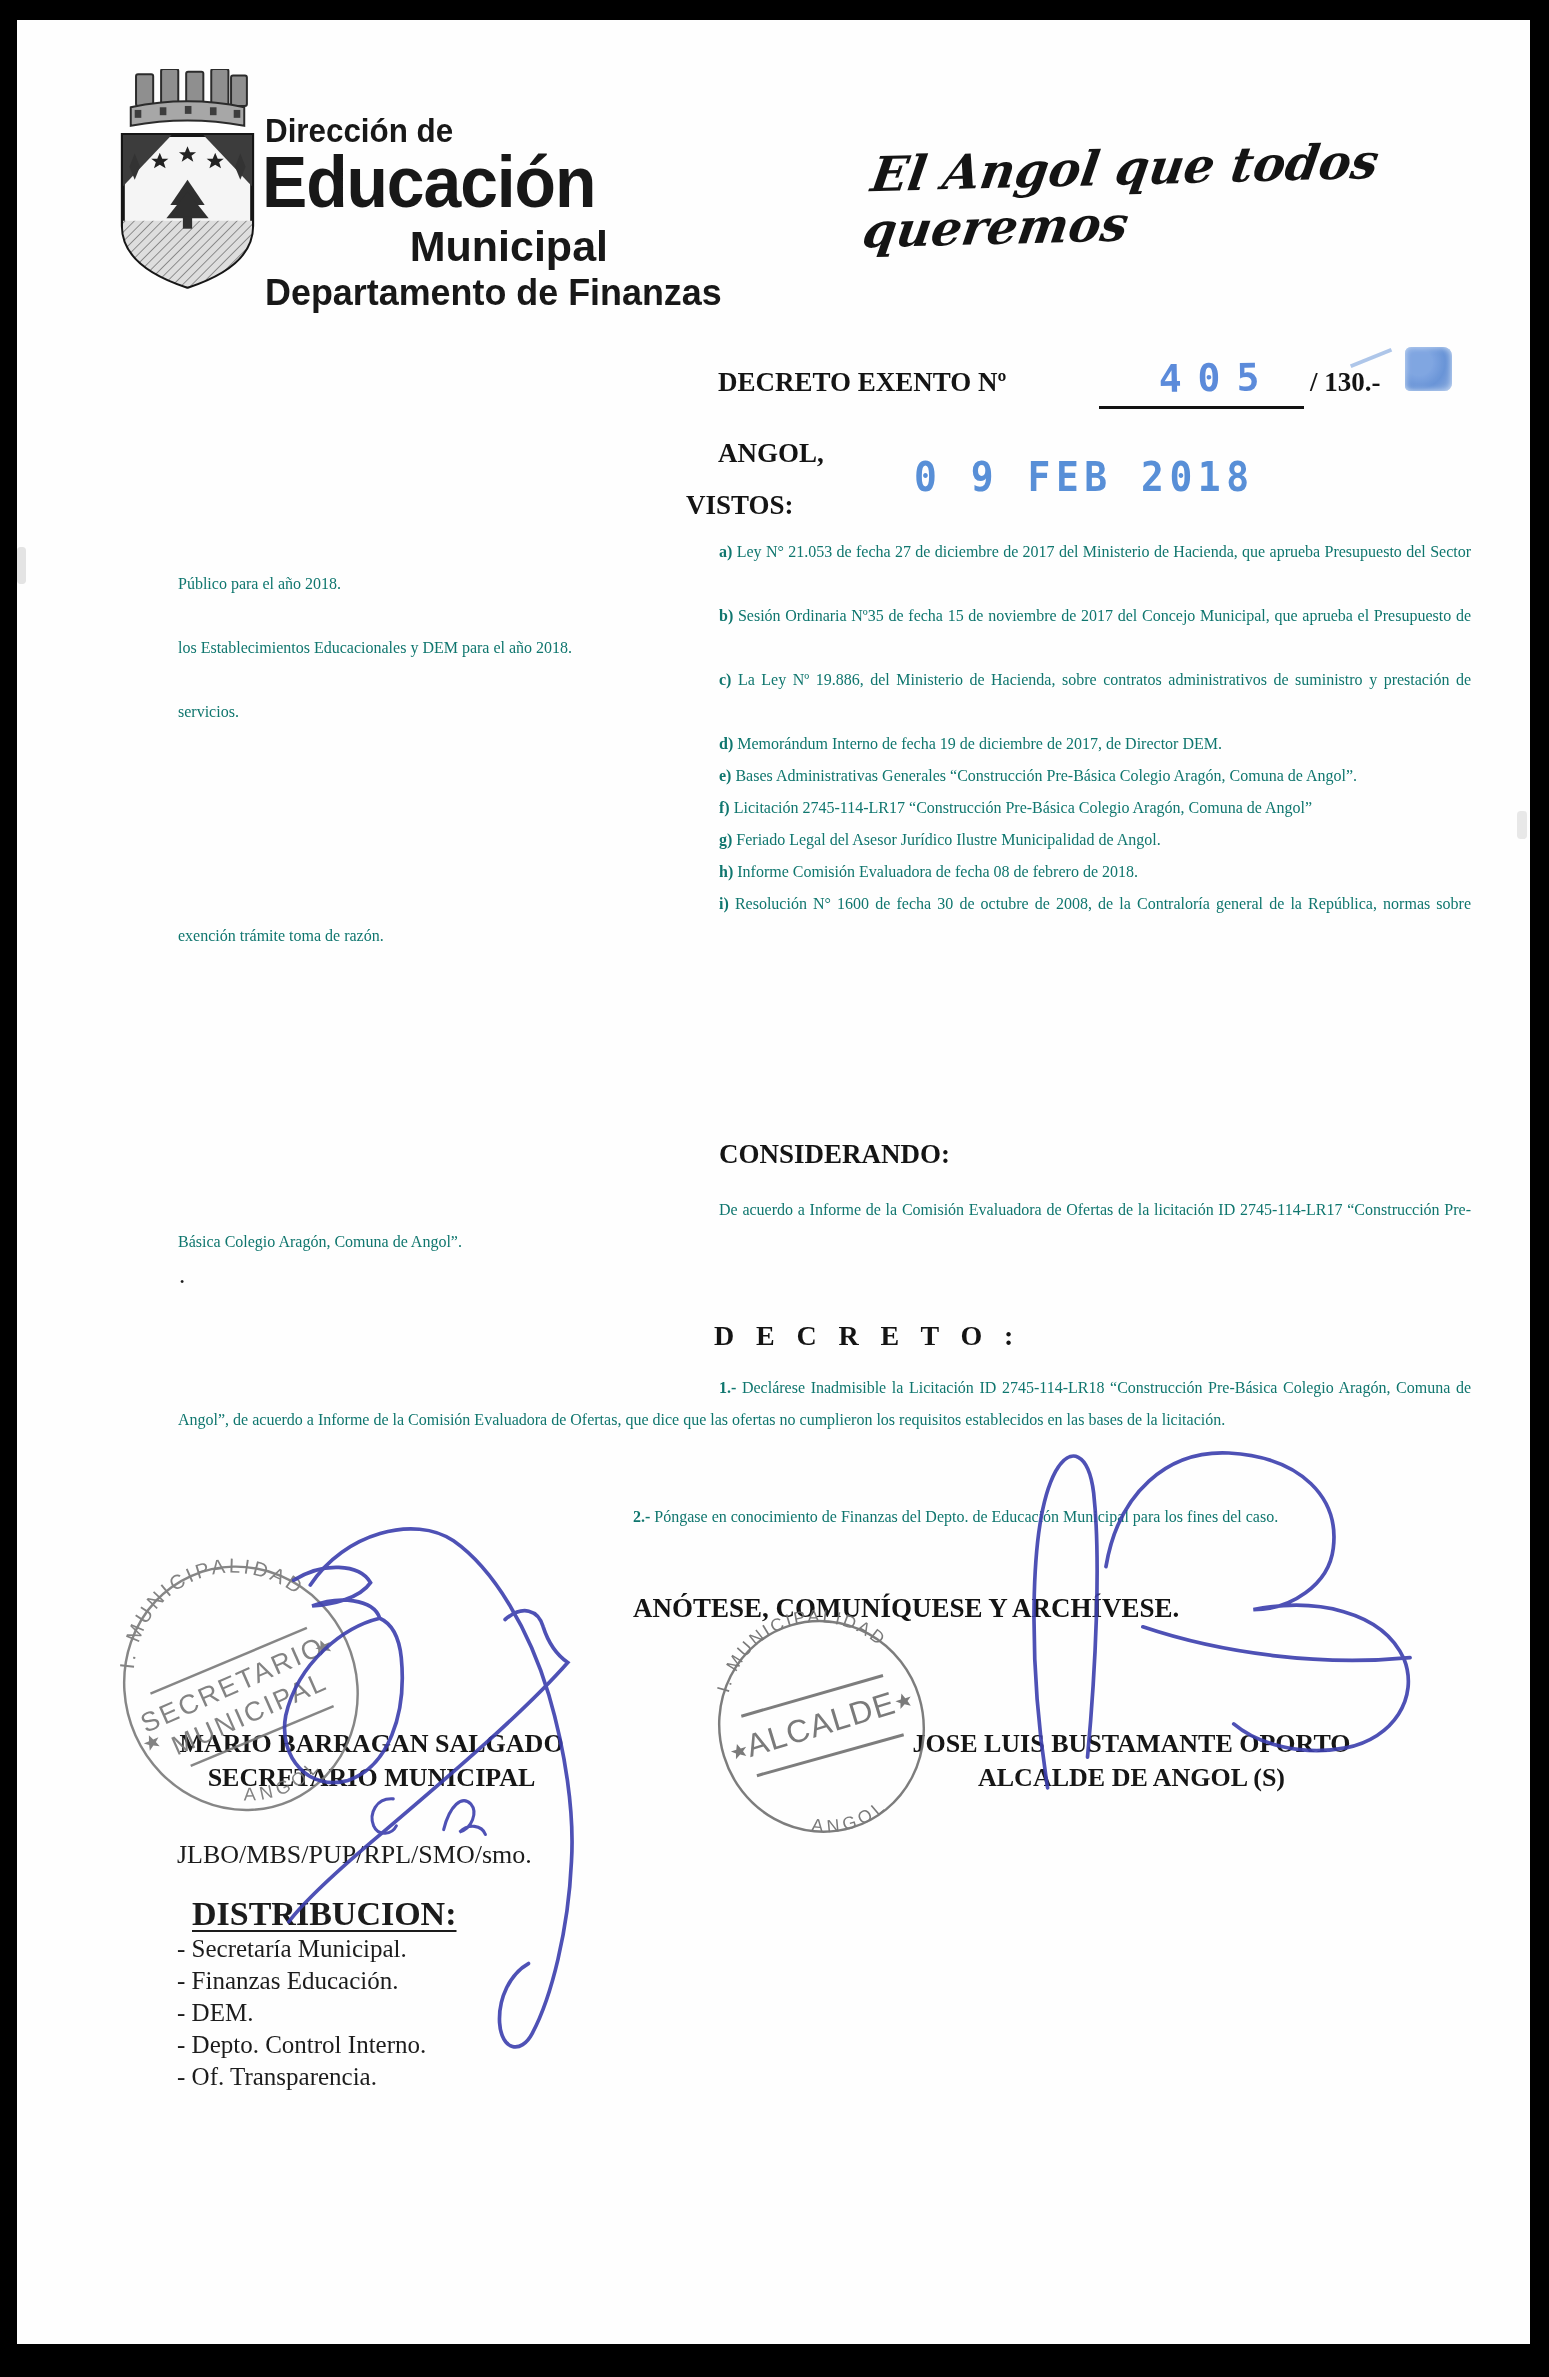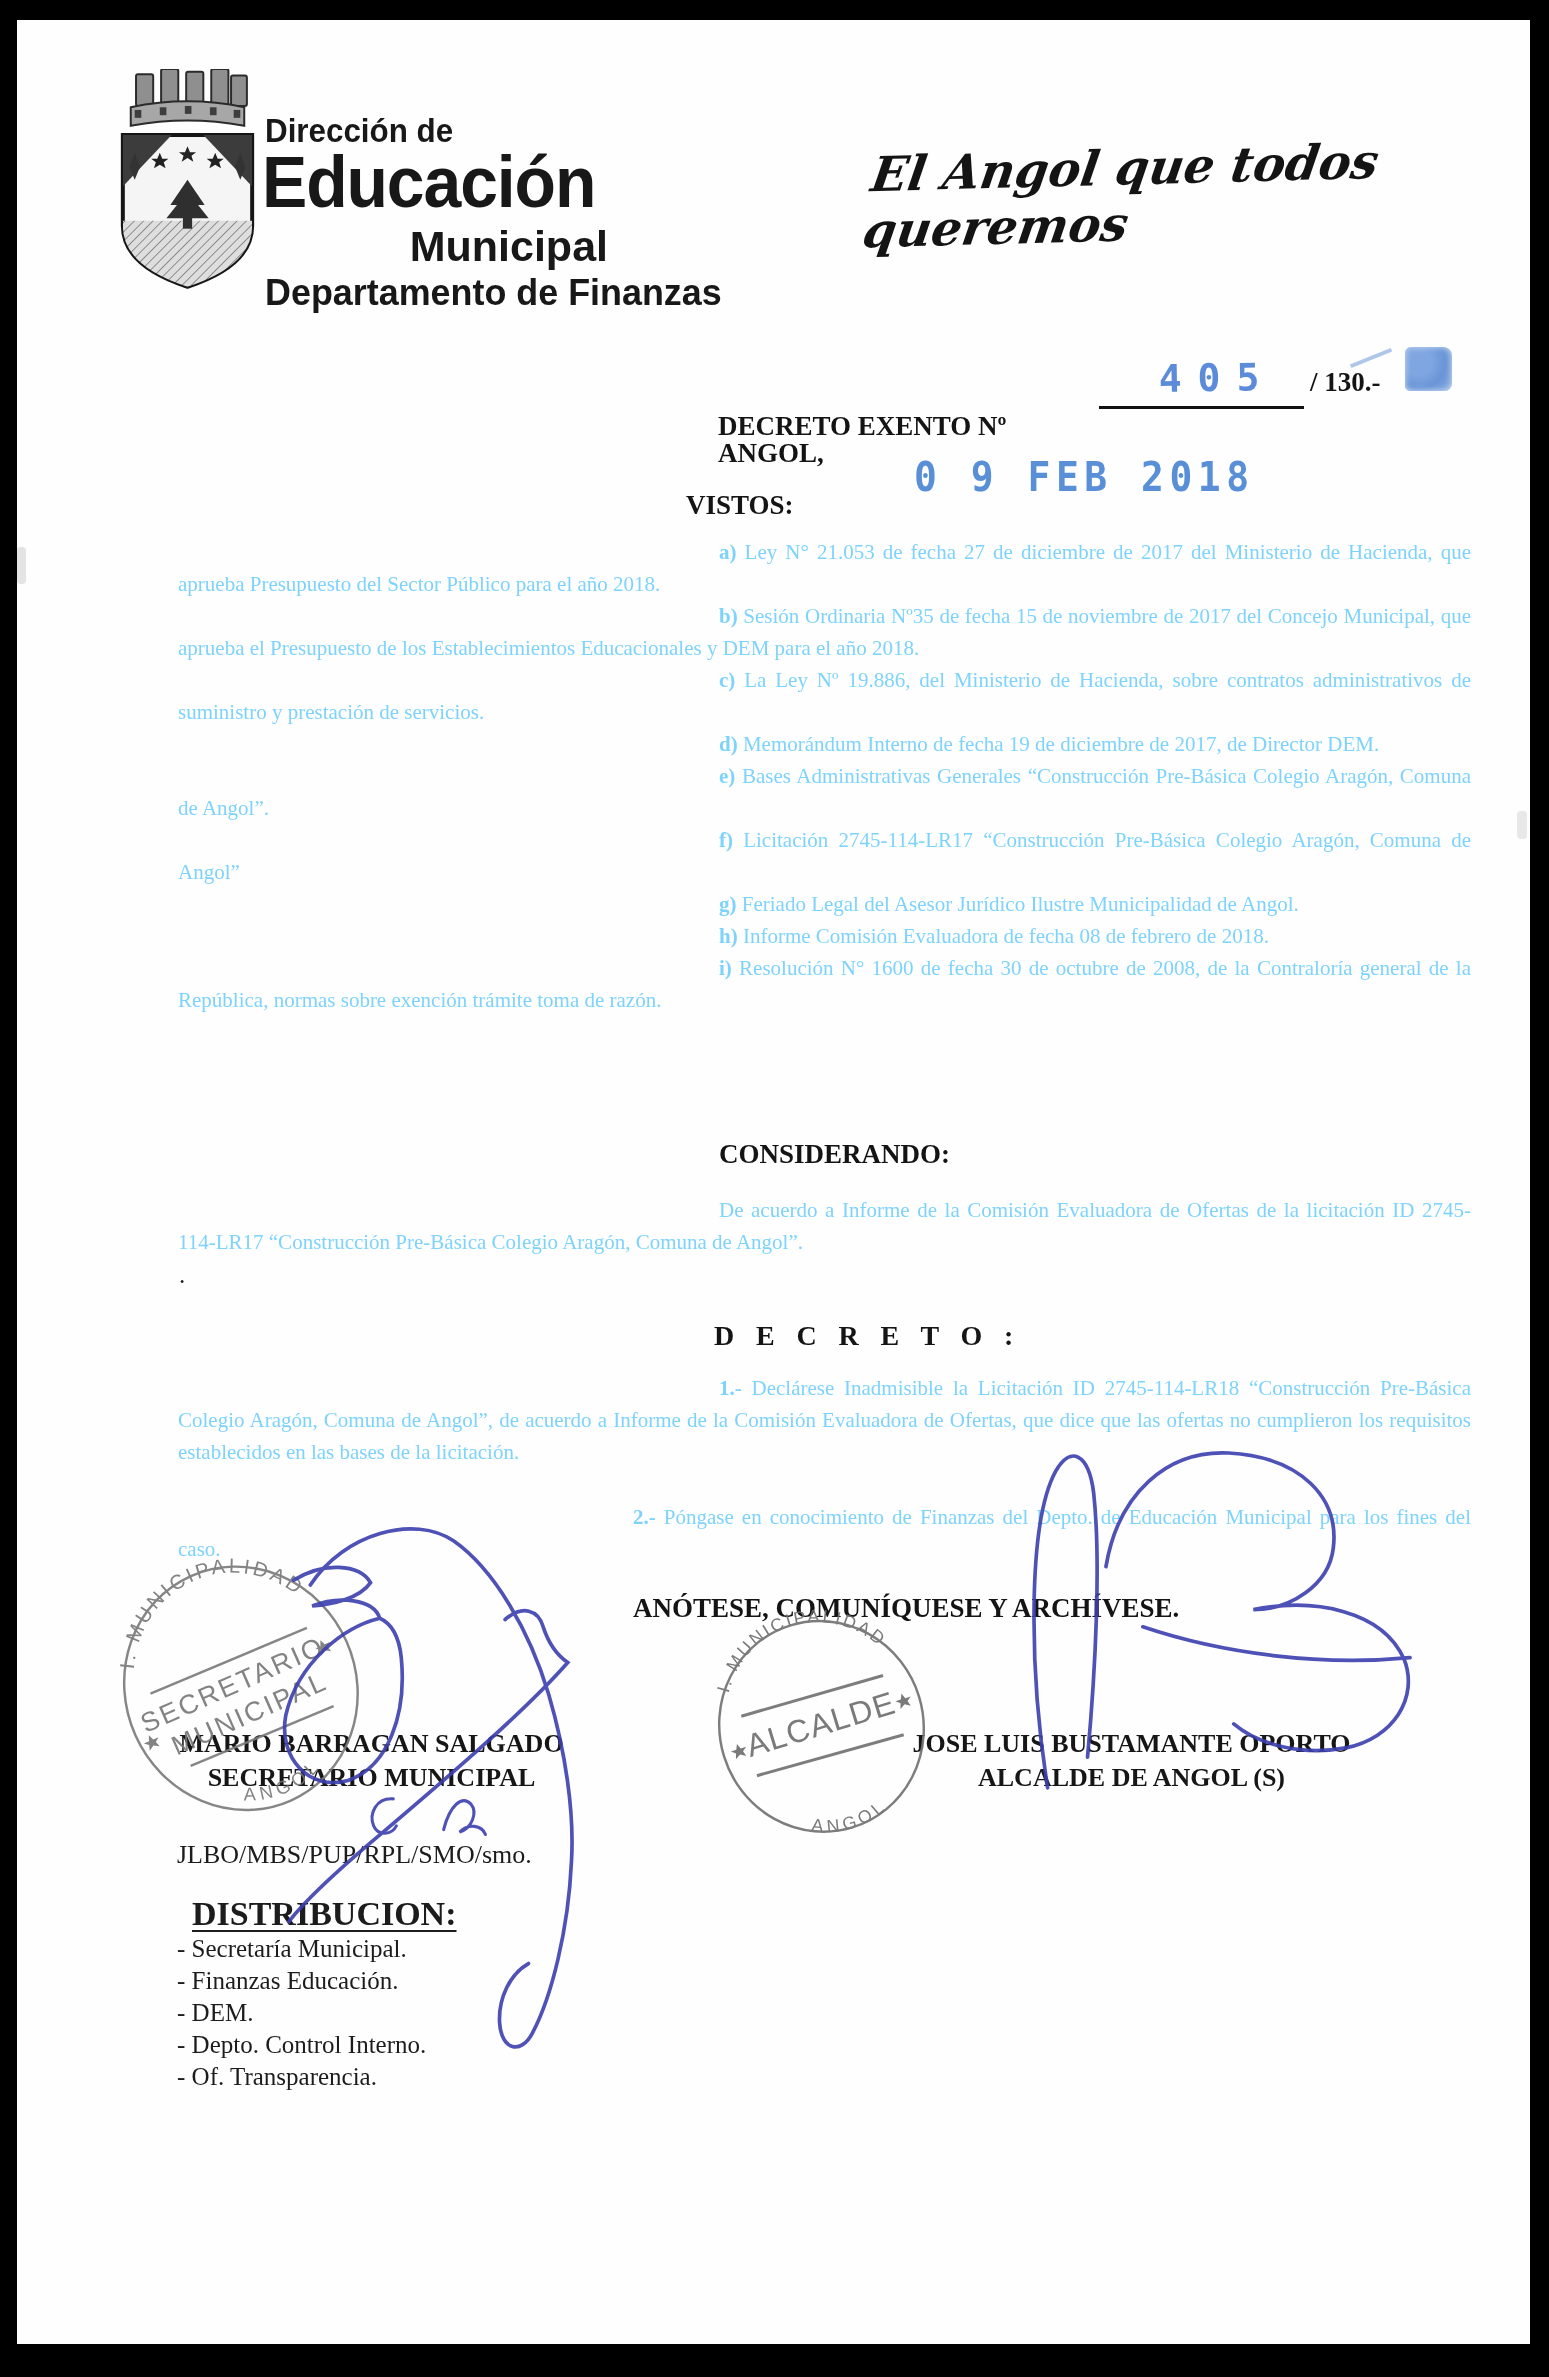--- a/index.html
+++ b/index.html
@@ -16,21 +16,21 @@
   .educacion{left:262px;top:140px;font-size:73px;letter-spacing:-1.2px;transform:scaleX(.93);transform-origin:left top;}
   .muni{left:264px;top:222px;width:344px;text-align:right;font-size:43px;}
   .depto{left:265px;top:272px;font-size:37px;transform:scaleX(.97);transform-origin:left top;}
   .slogan{
     left:876px;top:146px;width:553px;font-size:48px;font-weight:bold;font-style:italic;
     font-family:"DejaVu Serif","Liberation Serif",serif;color:#141414;
     transform:rotate(-1.5deg) skewX(-10deg);transform-origin:left top;
   }
   
   .b-serif{font-weight:bold;font-size:27px;color:#141414;}
-  .decreto-label{left:718px;top:367px;margin-top:44px;}
+  .decreto-label{left:718px;top:367px;}
   .decree-number{
     left:1125px;top:356px;width:184px;text-align:center;
     font-family:"DejaVu Sans Mono","Liberation Mono",monospace;font-weight:bold;
     font-size:38px;letter-spacing:16px;color:#4f82d8;transform:rotate(-1deg);opacity:.92;
   }
   .num-line{left:1099px;top:406px;width:205px;height:3.1px;background:#121212;}
   .decree-suffix{left:1310px;top:367px;}
   .slash-mark{left:1349px;top:356px;width:44px;height:3.7px;background:#93b3e2;opacity:.75;transform:rotate(-22deg);}
   .ink-blob{
     left:1405px;top:347px;width:47px;height:44px;opacity:.88;border-radius:6.1px 8.6px 7.4px 4.9px;
@@ -38,21 +38,21 @@
     box-shadow:inset 0 0 6.1px #cfe0f5;
   }
   .city-line{left:718px;top:438px;}
   .vistos-label{left:686px;top:490px;}
   .date-stamp{
     left:914px;top:455px;
     font-family:"DejaVu Sans Mono","Liberation Mono",monospace;font-weight:bold;
     font-size:38px;letter-spacing:5.5px;color:#4b86d4;opacity:.92;transform:scaleY(1.08);
   }
   
-  .bodyblock{left:178px;width:1293px;font-size:21px;line-height:32px;text-align:justify;color:#7dd3fc;}
+  .bodyblock{left:178px;width:1293px;font-size:16px;line-height:32px;text-align:justify;color:#0f766e;}
   .bodyblock p{margin:0;text-indent:541px;}
   .vistos-block{top:536px;}
   .consider-head{left:719px;top:1139px;}
   .consider-par{top:1194px;}
   .stray-period{left:179px;top:1261px;font-size:25px;}
   .decreto-head{left:714px;top:1320px;font-size:28px;letter-spacing:7.4px;}
   .decreto-1{top:1372px;}
   .decreto-2{top:1501px;}
   .decreto-2 p{text-indent:455px;}
   .closing{left:633px;top:1593px;}

